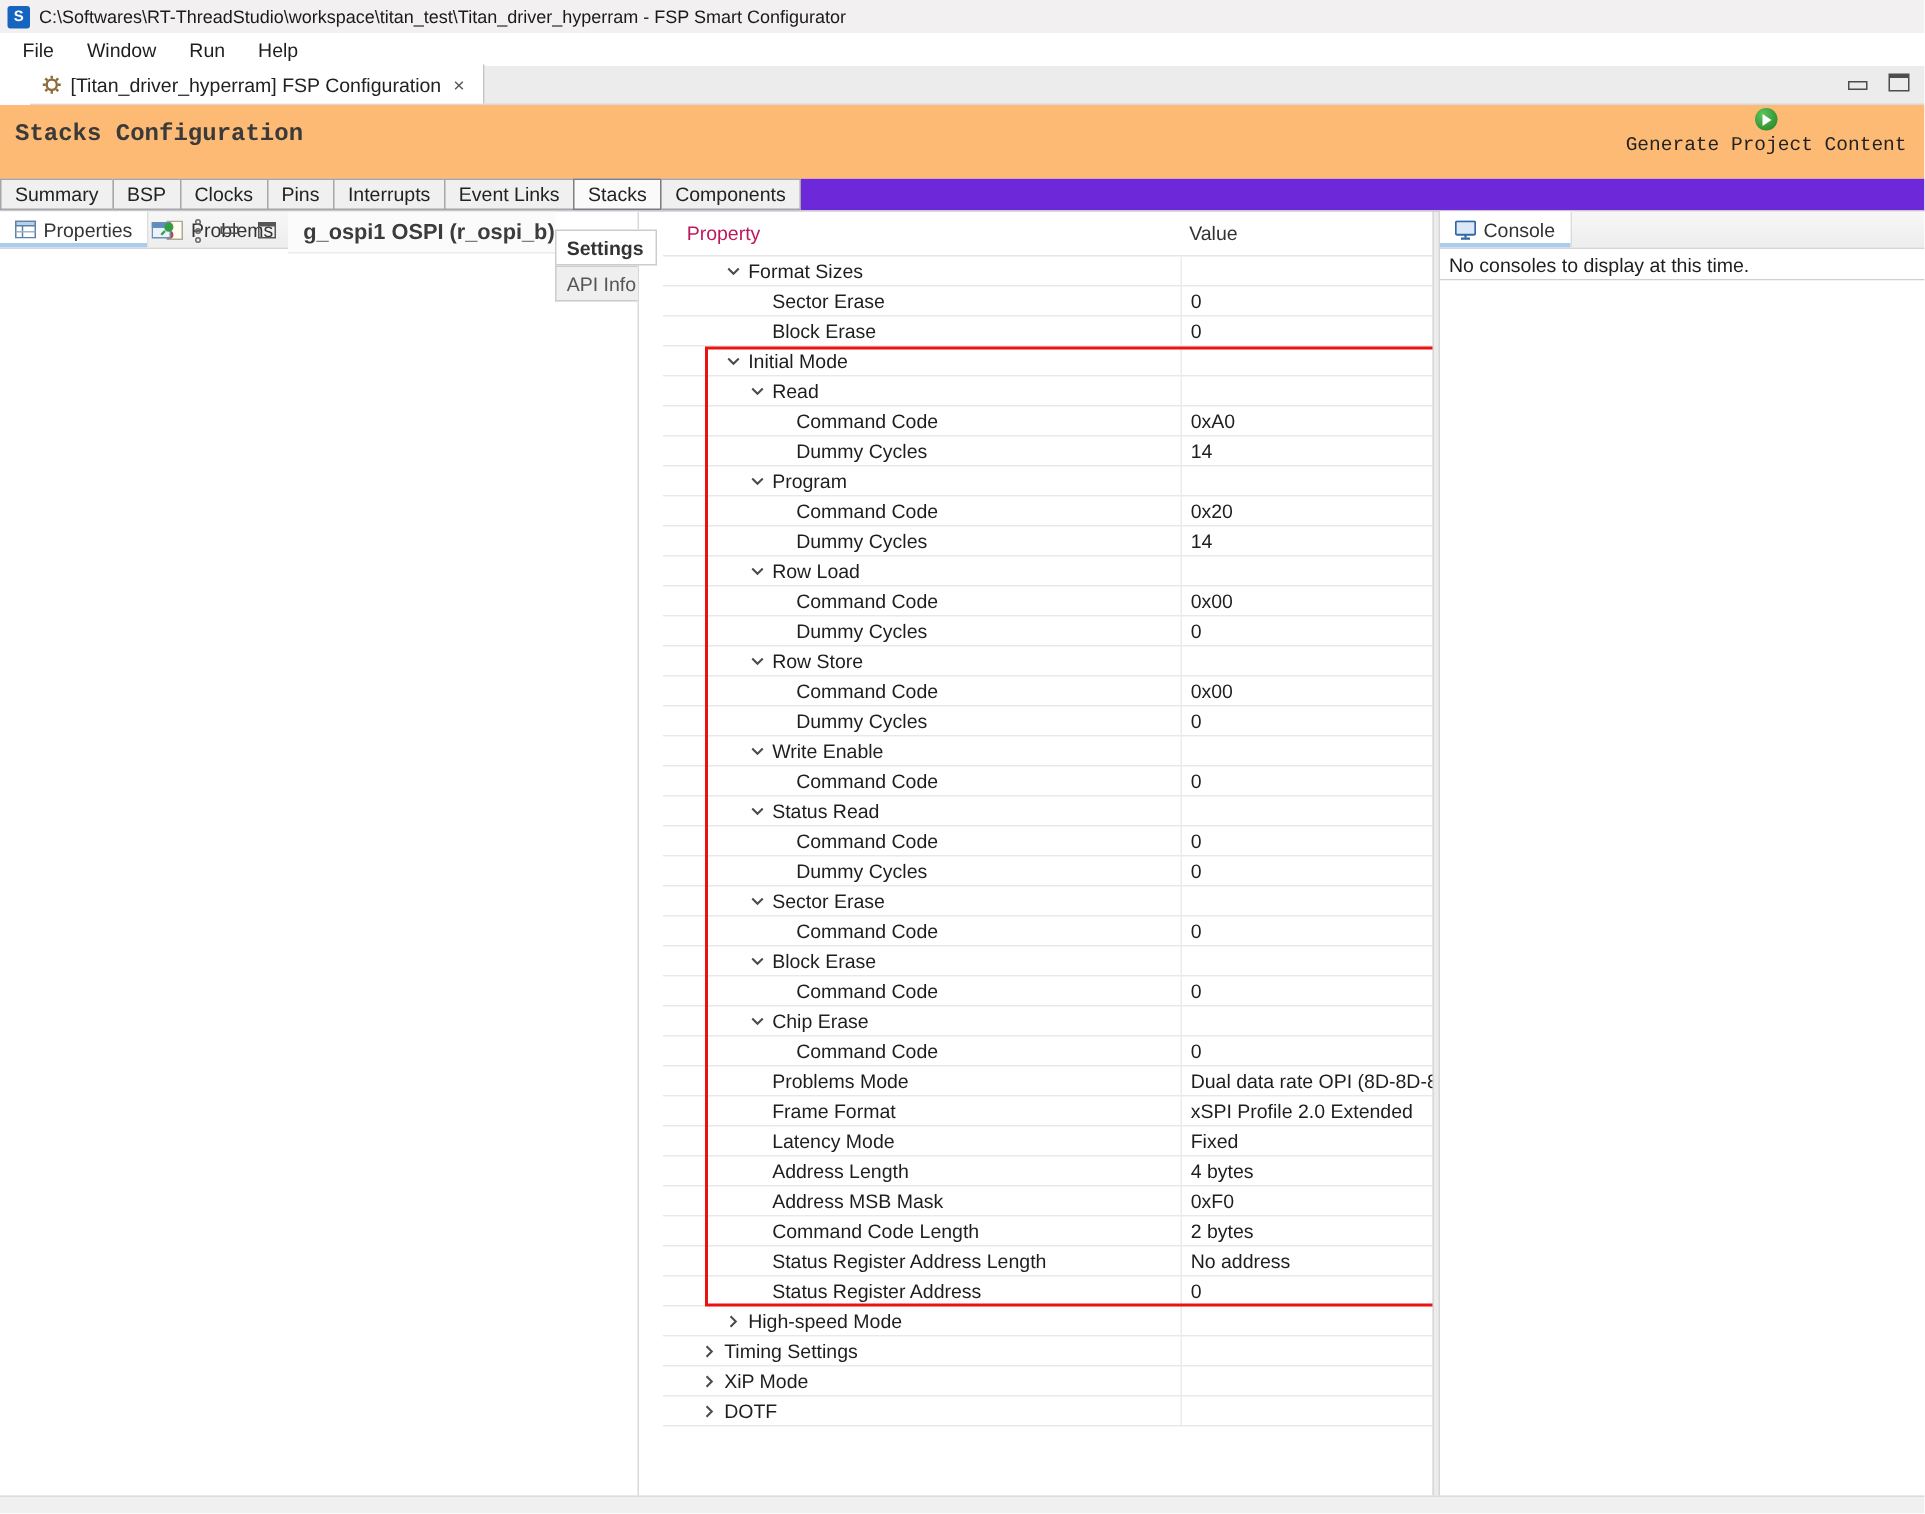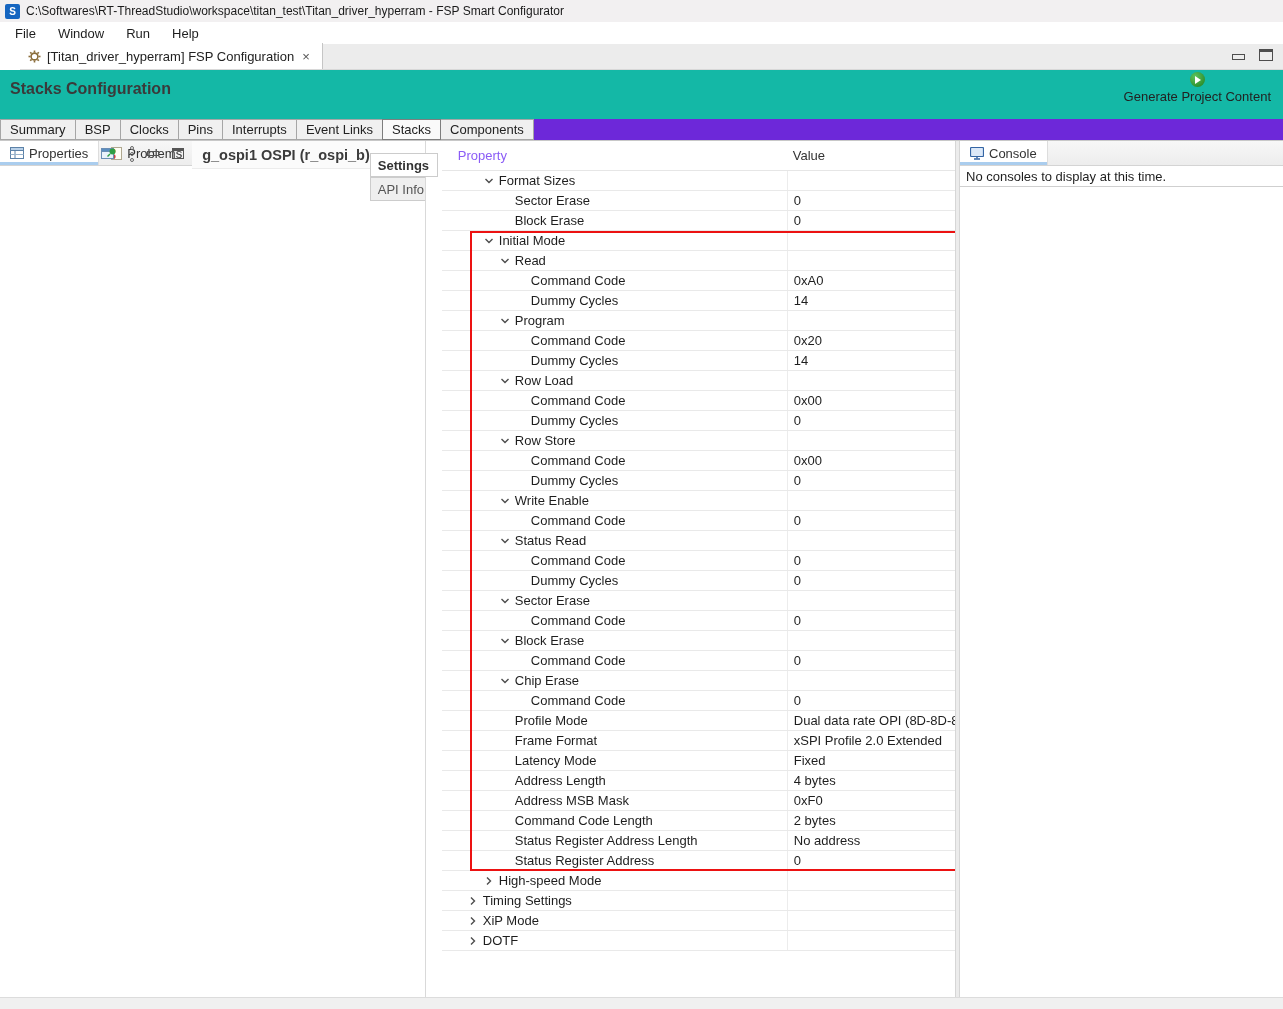--- a/index.html
+++ b/index.html
@@ -22,21 +22,21 @@
   
   .editor-tab-bar { height:26px; background:#ececec; border-bottom:1px solid #d8d8d8; display:flex; align-items:flex-end; position:relative;margin-left:20px; }
   .editor-tab { height:26px; background:#fff; border-right:1px solid #c5c5c5; display:flex; align-items:center; padding:0 10px 0 8px; gap:6px; }
   .editor-tab-label { font-size:13px; color:#222; }
   .tab-close { color:#555; font-size:13px; padding:0 2px; cursor:pointer; }
   .win-ctrls { position:absolute; right:10px; top:5px; display:flex; gap:14px; align-items:center; }
   .ico-min { width:13px; height:6px; border:1px solid #4d4d4d; margin-top:4px; }
   .ico-max { width:14px; height:12px; border:1px solid #4d4d4d; border-top:3px solid #4d4d4d; }
 
   
-  .editor-header { height:49px; background:#14b8a6; position:relative; }
+  .editor-header { height:49px; background:#fdba74; position:relative;font-family:Liberation Mono, monospace; }
   .page-title { font-size:16px; font-weight:bold; color:#3a3a3a; padding:10px 0 0 10px; }
   .generate-btn { position:absolute; right:12px; top:2px; text-align:center; cursor:pointer; }
   .play-icon { width:15px; height:15px; border-radius:50%; background:radial-gradient(circle at 35% 30%, #5dc45d, #1e7e1e); margin:0 auto 2px auto; position:relative; }
   .play-icon:before { content:""; position:absolute; left:5px; top:3.5px; border-left:6px solid #fff; border-top:4px solid transparent; border-bottom:4px solid transparent; }
   .generate-label { font-size:13px; color:#222; }
 
   
   .config-tabs { height:22px; display:flex; align-items:stretch; border-bottom:1px solid #c8c8c8; background:#6d28d9; }
   .config-tab { background:#f0f0f0; border:1px solid #a6a6a6; margin-left:-1px; padding:2px 9px 0 9px; font-size:13px; color:#222; cursor:pointer; }
   .config-tab:first-child { margin-left:0; }
@@ -64,21 +64,21 @@
 
   
   .props-content { flex:1; display:flex; overflow:hidden; position:relative; }
   .side-nav { width:56px; border-right:1px solid #d9d9d9; padding-top:12px; background:#fff; flex:none; }
   .side-tab { height:24px; display:flex; align-items:center; padding-left:7px; font-size:13px; color:#555;
               background:#efefef; border:1px solid #ccc; border-right:none; cursor:pointer; }
   .side-tab.selected { background:#fff; font-weight:bold; color:#333; width:68px; margin-right:-13px; position:relative; z-index:3; border-right:1px solid #ccc; }
 
   .table-wrap { margin-left:16px; width:865px; position:relative; flex:none; overflow:hidden; }
   .thead { height:30px; display:flex; align-items:center; border-bottom:1px solid #e6e6e6; }
-  .thead .th-prop { width:345px; padding-left:16px; color:#8b5cf6; }
+  .thead .th-prop { width:345px; padding-left:16px; color:#be185d; }
   .thead .th-val { flex:1; padding-left:6px; color:#333; }
   .trow { height:20px; display:flex; align-items:center; border-bottom:1px solid #e9e9e9; }
   .cell-prop { width:345px; display:flex; align-items:center; padding-left:25px; overflow:hidden; white-space:nowrap; }
   .cell-val { flex:1; align-self:stretch; display:flex; align-items:center; border-left:1px solid #ececec; padding-left:6px; white-space:nowrap; overflow:hidden; }
   .indent { flex:none; display:inline-block; }
   .chev { flex:none; width:16px; display:inline-flex; align-items:center; cursor:pointer; }
   .plabel { white-space:nowrap; }
 
   .highlight-box { position:absolute; left:28px; width:516px; border:2px solid #ec1212; pointer-events:none; z-index:5; }
   .annotation { position:absolute; left:558px; top:336px; color:#fb0f0f; font-size:15.5px; white-space:nowrap; z-index:6; }
@@ -473,21 +473,21 @@
                 <span class="indent" style="width: 48px;"></span>
                 <span class="indent" style="width: 16px;"></span>
                 <span class="plabel">Command Code</span>
               </div>
               <div class="cell-val">0</div>
             </div>
             <div class="trow">
               <div class="cell-prop">
                 <span class="indent" style="width: 32px;"></span>
                 <span class="indent" style="width: 16px;"></span>
-                <span class="plabel">Profile Mode</span>
+                <span class="plabel">Problems Mode</span>
               </div>
               <div class="cell-val">Dual data rate OPI (8D-8D-8D)</div>
             </div>
             <div class="trow">
               <div class="cell-prop">
                 <span class="indent" style="width: 32px;"></span>
                 <span class="indent" style="width: 16px;"></span>
                 <span class="plabel">Frame Format</span>
               </div>
               <div class="cell-val">xSPI Profile 2.0 Extended</div>

